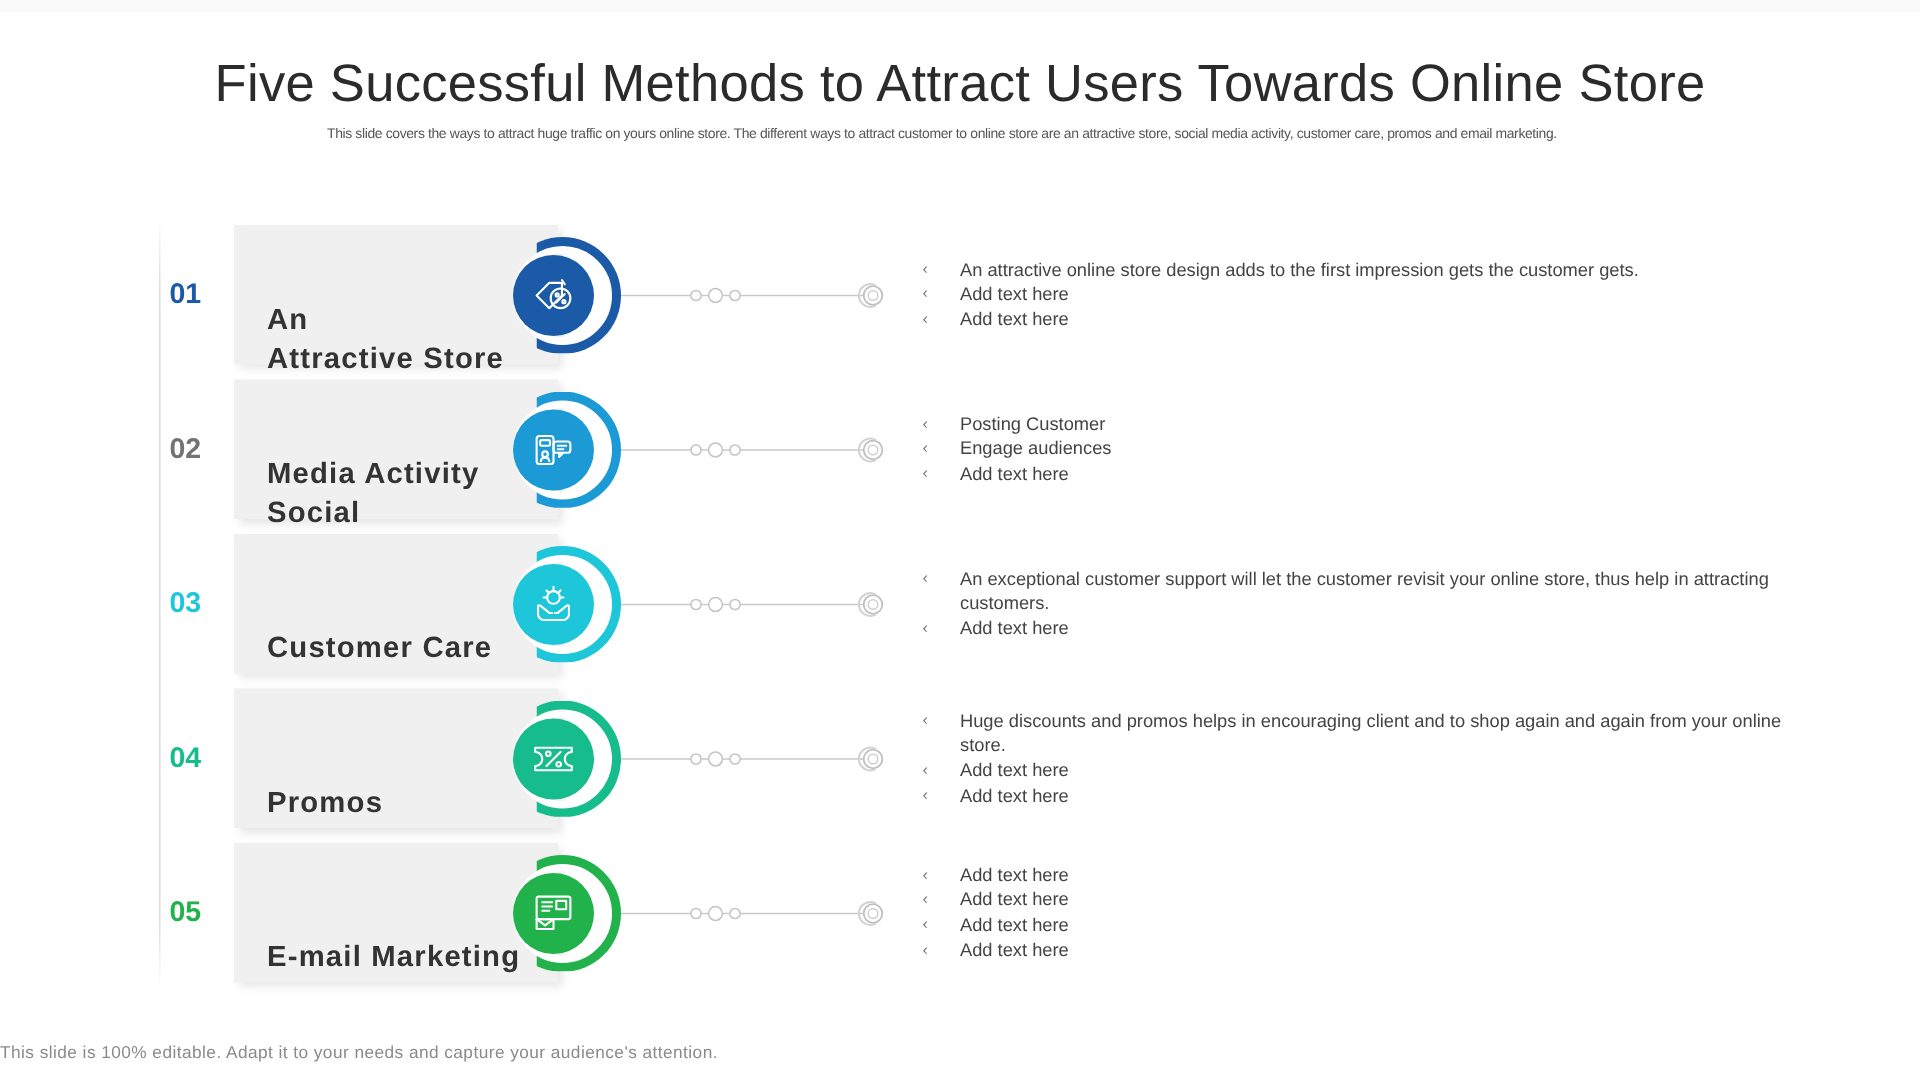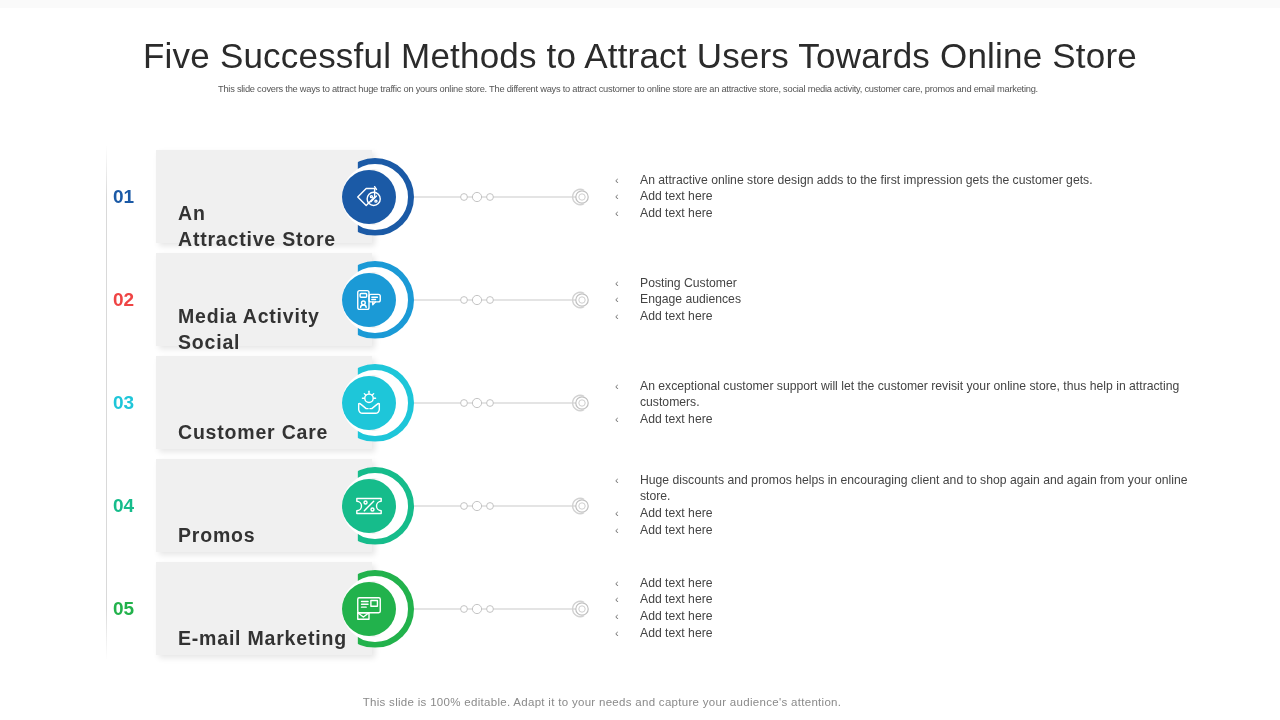--- a/index.html
+++ b/index.html
@@ -134,25 +134,24 @@
   .bullet .chev{
     position:absolute;
     left:3px; top:0;
     font-size:11px;
     color:#777777;
   }
 
   .footer{
     position:absolute;
     left:0; bottom:12px; width:1132px;
-    text-align:center;
+    text-align:left;
     font-size:11.5px;
     color:#8a8a8a;
     letter-spacing:.3px;
-    margin-left:36px;
   }
 
   .topbar{
     position:absolute; top:0; left:0;
     width:1280px; height:8px;
     background:#fafafa;
   }
 </style>
 </head>
 <body>
@@ -210,21 +209,21 @@
        <span class="chev">‹</span>
        <span>Add text here</span>
      </div>
           <div class="bullet">
        <span class="chev">‹</span>
        <span>Add text here</span>
      </div>
         </div>
   </div>
       <div class="row">
-    <div class="num" style="color:#ef4444">02</div>
+    <div class="num" style="color:#737373">02</div>
 
     <div class="label-box"></div>
     <div class="label-text">
           <div>Media Activity</div>
           <div>Social</div>
         </div>
 
     <div class="badge">
       <div class="ring" style="border-color:#1B9AD6; border-left-color:transparent; border-top-color:#1B9AD6; border-bottom-color:#1B9AD6; border-right-color:#1B9AD6; clip-path:polygon(28% 0,100% 0,100% 100%,28% 100%);"></div>
       <div class="ring" style="border-color:#ffffff; width:66px; height:66px; top:6px; left:6px; border-width:5px;"></div>

